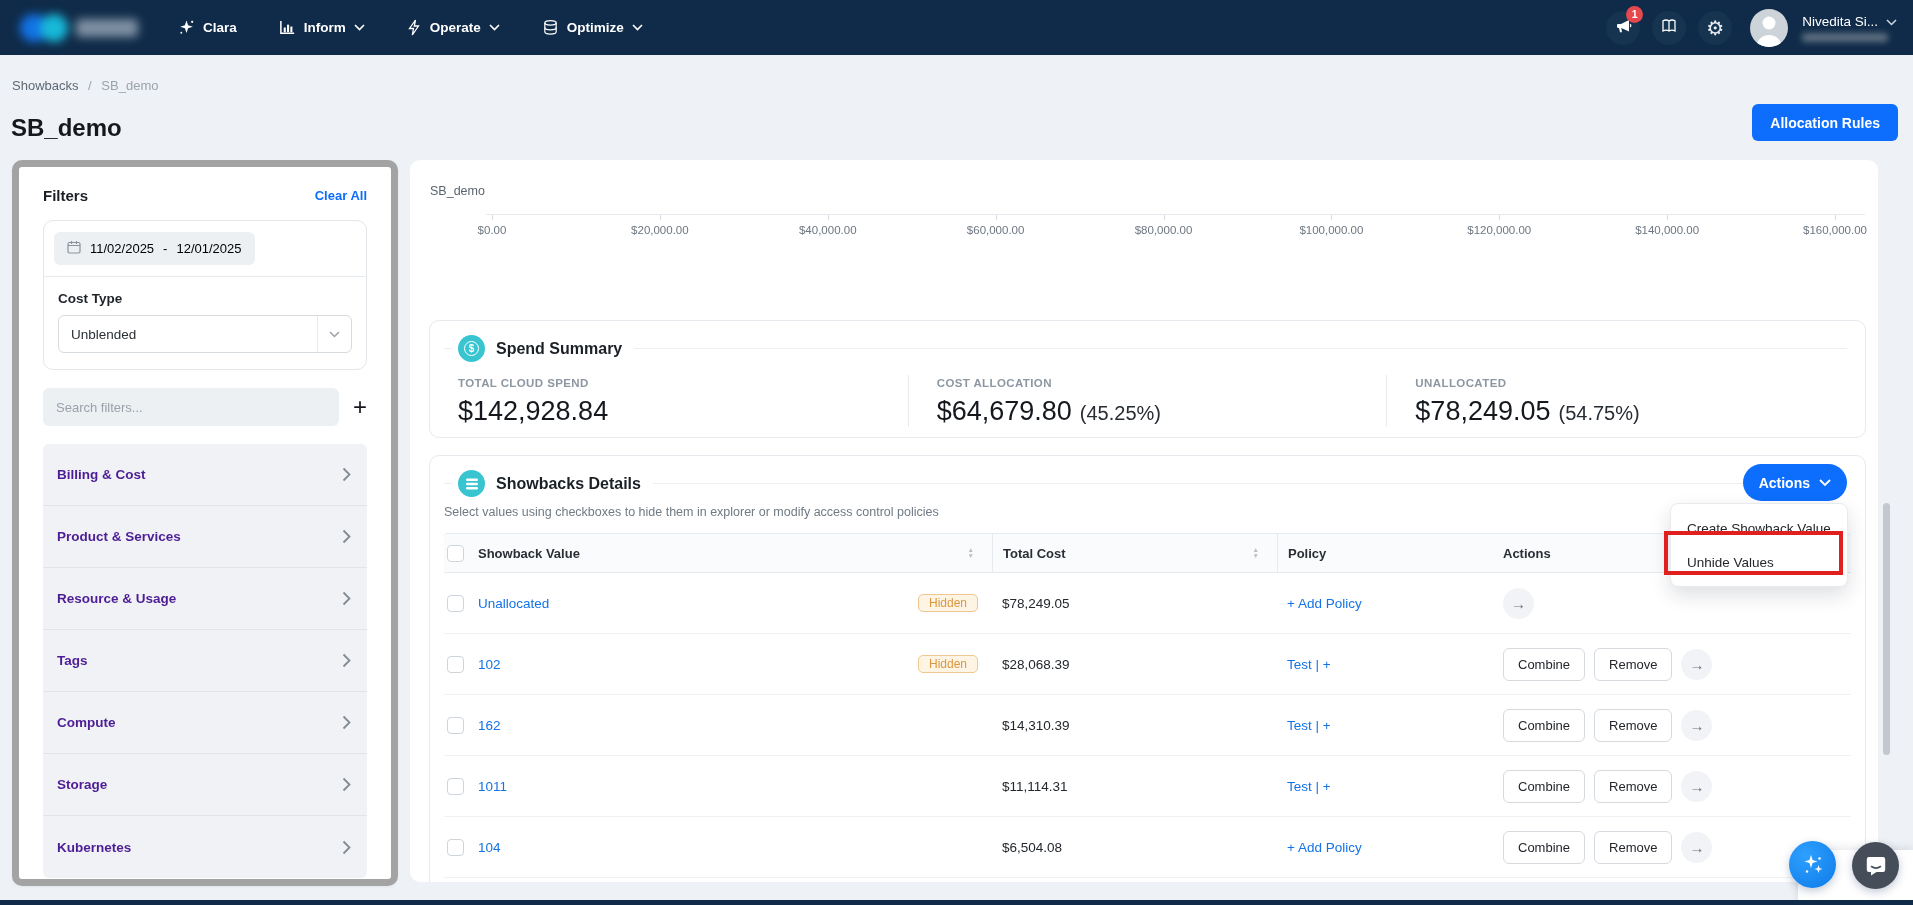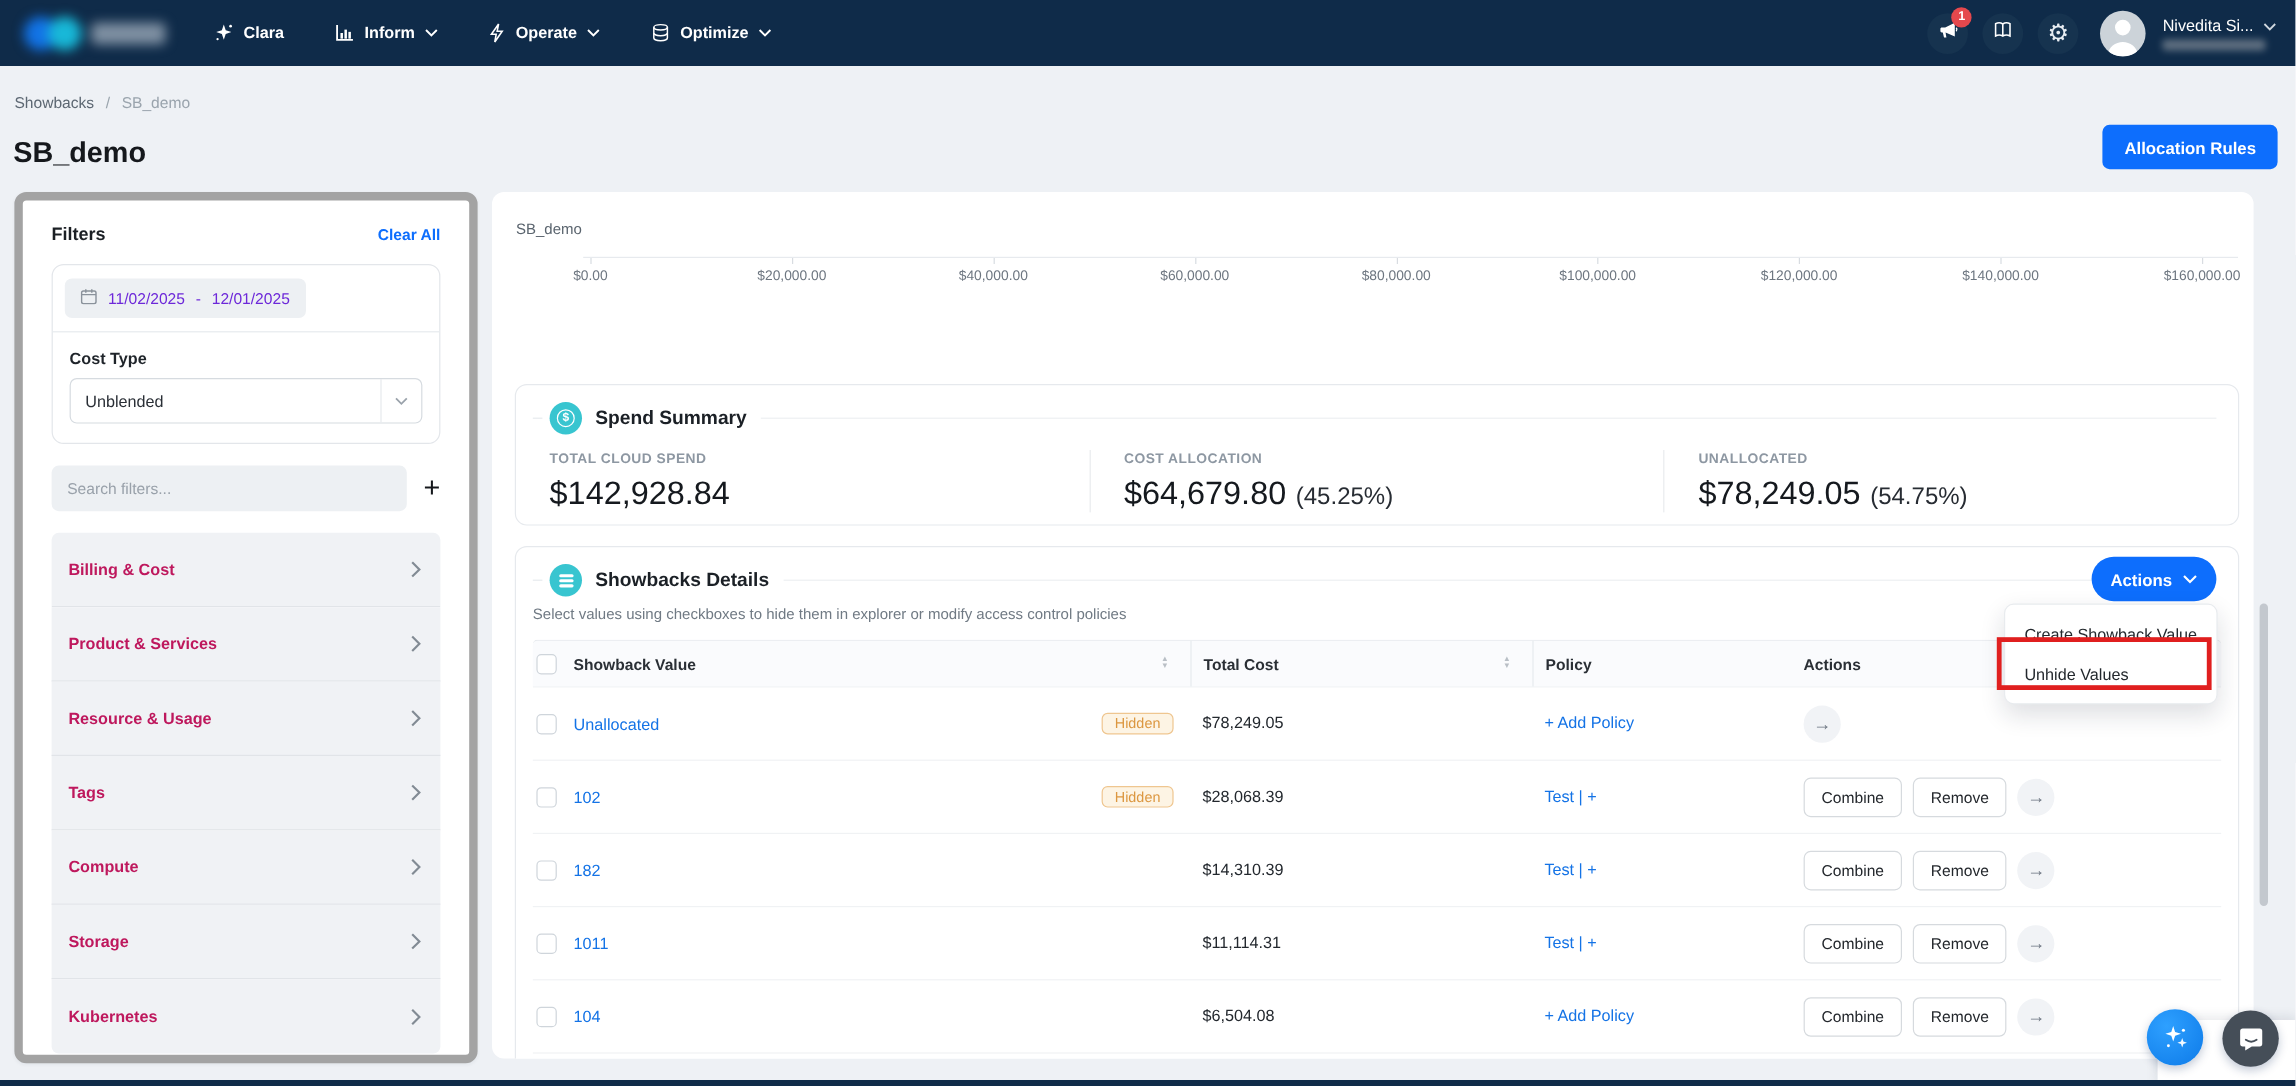--- a/index.html
+++ b/index.html
@@ -36,37 +36,37 @@
     color:#fff; font-weight:bold; font-size:14px; border:none; border-radius:6px; cursor:pointer; }
   
   .filter-card { position:absolute; left:12px; top:160px; width:386px; height:726px; background:#fff; border-radius:10px;
     border:7px solid #a3a3a3; box-shadow:0 1px 3px rgba(16,30,54,.05); padding:20px 24px; }
   .filter-head { display:flex; align-items:center; justify-content:space-between; }
   .filter-title { font-size:15px; font-weight:bold; color:#1b1f24; }
   .clear-all { font-size:13px; font-weight:bold; color:var(--accent,#0d6efd); cursor:pointer; }
   .filter-box { margin-top:16px; border:1px solid #e3e6ea; border-radius:10px; }
   .date-section { padding:11px 10px; border-bottom:1px solid #e7eaee; }
   .date-chip { display:inline-flex; align-items:center; gap:9px; background:#edf0f3; border-radius:6px; padding:8px 13px;
-    font-size:13px; color:#6d28d9; cursor:pointer; }
+    font-size:13px; color:#000000; cursor:pointer; }
   .cost-section { padding:14px 14px 16px; }
   .cost-label { font-size:13.5px; font-weight:bold; color:#1f242a; margin-bottom:9px; }
   .cost-select { display:flex; align-items:center; border:1px solid #d6dbe0; border-radius:6px; height:38px; background:#fff; cursor:pointer; }
   .cost-select .val { flex:1; padding:0 12px; font-size:13.5px; color:#2a2f36; }
   .cost-select .chev-box { width:34px; align-self:stretch; display:flex; align-items:center; justify-content:center; border-left:1px solid #e6e9ed; }
   .search-row { margin-top:18px; display:flex; align-items:center; gap:14px; }
   .search-input { flex:1; background:#edf0f3; border:none; border-radius:6px; height:38px; padding:0 13px; font-size:13px;
     color:#343a41; font-family:"Liberation Sans",sans-serif; }
   .search-input::placeholder { color:#99a1aa; }
   .plus-btn { font-size:24px; font-weight:400; color:#15181c; line-height:1; cursor:pointer; }
   .acc-list { margin-top:18px; }
   .acc-row { height:62px; background:#f0f2f5; display:flex; align-items:center; justify-content:space-between;
     padding:0 16px 0 14px; border-bottom:1px solid #e1e4e8; cursor:pointer; }
   .acc-row:first-child { border-radius:6px 6px 0 0; }
   .acc-row:last-child { border-radius:0 0 6px 6px; border-bottom:none; }
-  .acc-label { font-size:13.5px; font-weight:bold; color:#be185d; }
+  .acc-label { font-size:13.5px; font-weight:bold; color:#4c1d95; }
   
   .main-card { position:absolute; left:410px; top:160px; width:1468px; height:722px; background:#fff; border-radius:10px;
     overflow:hidden; }
   
   .chart-label { position:absolute; left:20px; top:24px; font-size:12.5px; color:#5a646e; }
   .plot { position:absolute; left:82px; top:0; width:1343px; height:90px; }
   .bar { position:absolute; left:0; top:12px; height:41px; display:flex; }
   .bar span { height:100%; }
   .axis-line { position:absolute; left:-6px; right:-30px; top:54px; height:1px; background:#e7eaee; }
   .tick { position:absolute; top:55px; width:1px; height:5px; background:#d8dce1; }
@@ -465,21 +465,21 @@
               <button class="mini-btn">Combine</button>
               <button class="mini-btn">Remove</button>
               <button class="arrow-btn">→</button>
             </div>
           </div>
           <div class="trow tr">
             <div class="cell-check">
               <span class="checkbox"></span>
             </div>
             <div class="cell-value">
-              <a class="link">182</a>
+              <a class="link">162</a>
             </div>
             <div class="pad-l"><span class="cost-text">$14,310.39</span></div>
             <div class="pad-l"><a class="link">Test | +</a></div>
             <div class="pad-l row-actions">
               <button class="mini-btn">Combine</button>
               <button class="mini-btn">Remove</button>
               <button class="arrow-btn">→</button>
             </div>
           </div>
           <div class="trow tr">

